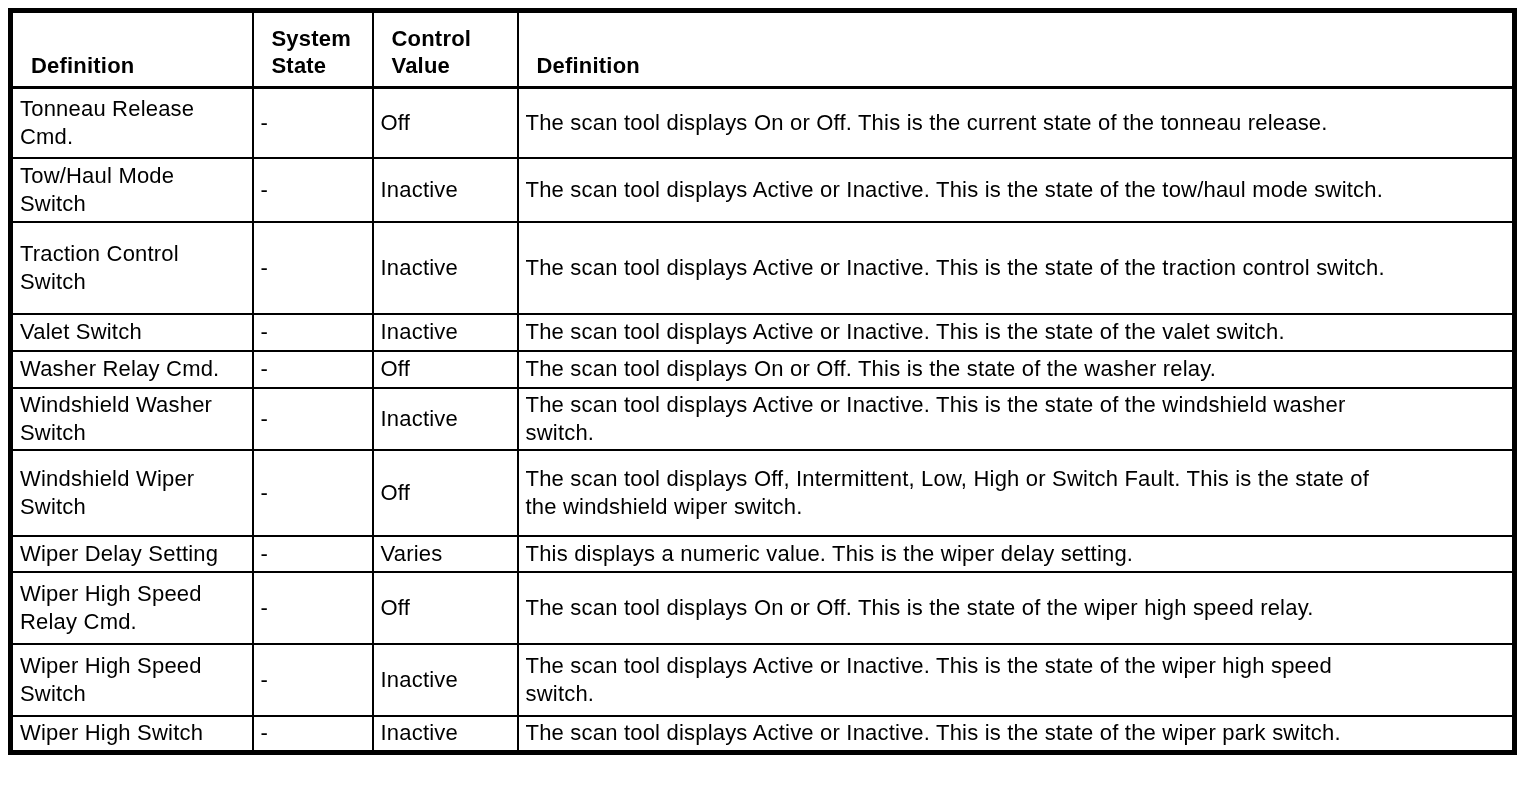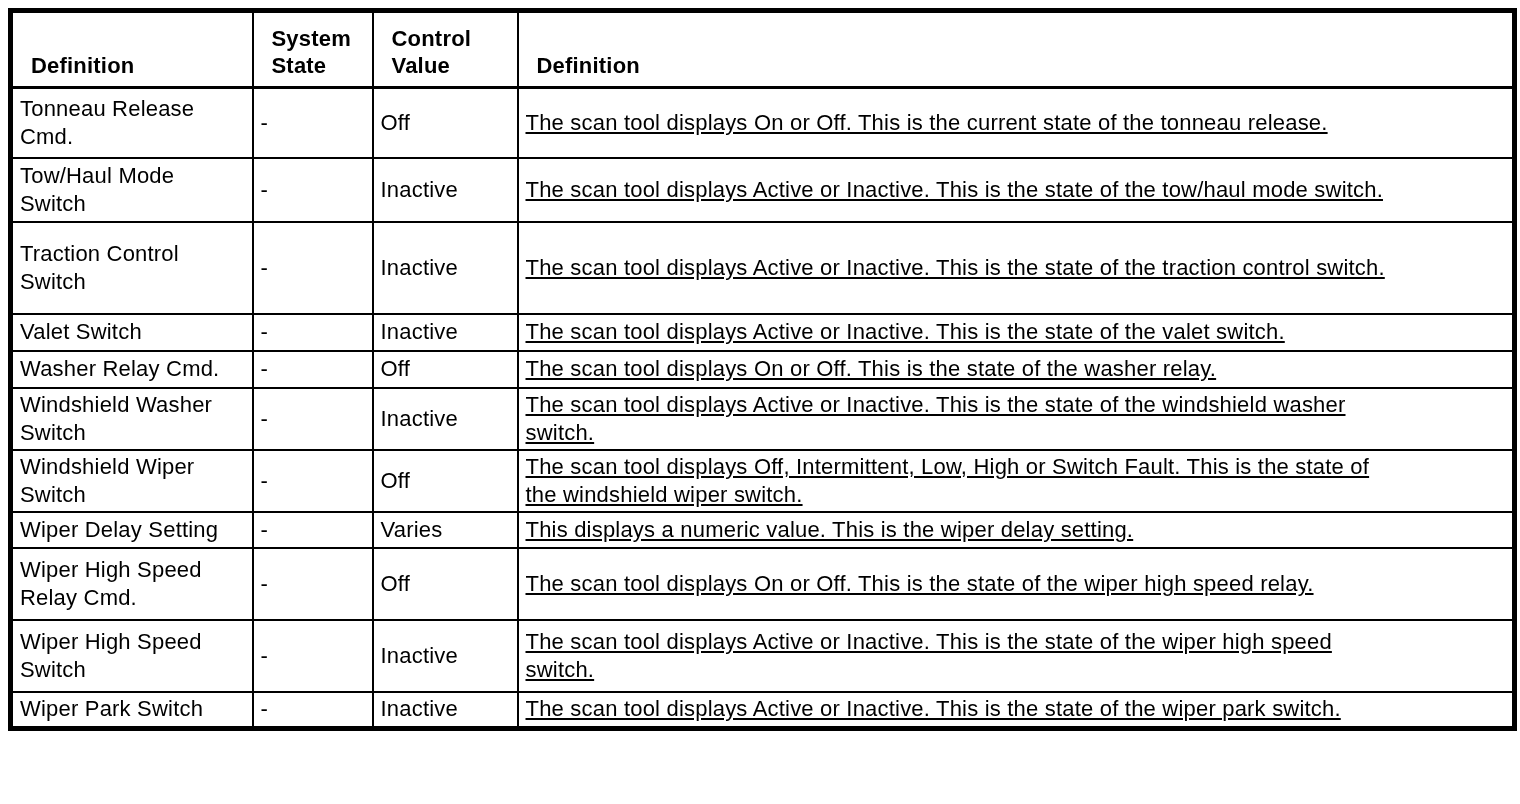--- a/index.html
+++ b/index.html
@@ -39,29 +39,29 @@
     vertical-align: bottom;
     padding: 4px 4px 7px 18px;
     line-height: 27px;
   }
   tbody td {
     vertical-align: middle;
     text-align: left;
     padding: 2px 0 2px 7px;
   }
   td.cell-param { padding-right: 22px; }
-  td.cell-def   { padding-right: 120px; text-decoration: underline; }
+  td.cell-def   { padding-right: 120px; }
   tr.hdr  { height: 77px; }
   tr.r0  { height: 70px; }
   tr.r1  { height: 64px; }
   tr.r2  { height: 92px; }
   tr.r3  { height: 37px; }
   tr.r4  { height: 37px; }
   tr.r5  { height: 58px; }
-  tr.r6  { height: 62px; }
+  tr.r6  { height: 86px; }
   tr.r7  { height: 36px; }
   tr.r8  { height: 72px; margin-top: 16px; }
   tr.r9  { height: 72px; margin-top: 48px; }
   tr.r10 { height: 37px; }
   tr.r11 { height: 38px; }
 </style>
 </head>
 <body>
 
 <table class="scan-table">
@@ -134,19 +134,19 @@
       <td class="cell-value">Off</td>
       <td class="cell-def">The scan tool displays On or Off. This is the state of the wiper high speed relay.</td>
     </tr>
     <tr class="r9">
       <td class="cell-param">Wiper High Speed Switch</td>
       <td class="cell-state">-</td>
       <td class="cell-value">Inactive</td>
       <td class="cell-def">The scan tool displays Active or Inactive. This is the state of the wiper high speed switch.</td>
     </tr>
     <tr class="r10">
-      <td class="cell-param">Wiper Park Switch</td>
+      <td class="cell-param">Wiper High Switch</td>
       <td class="cell-state">-</td>
       <td class="cell-value">Inactive</td>
       <td class="cell-def">The scan tool displays Active or Inactive. This is the state of the wiper park switch.</td>
     </tr>
   </tbody>
 </table>
 
 </body></html>

